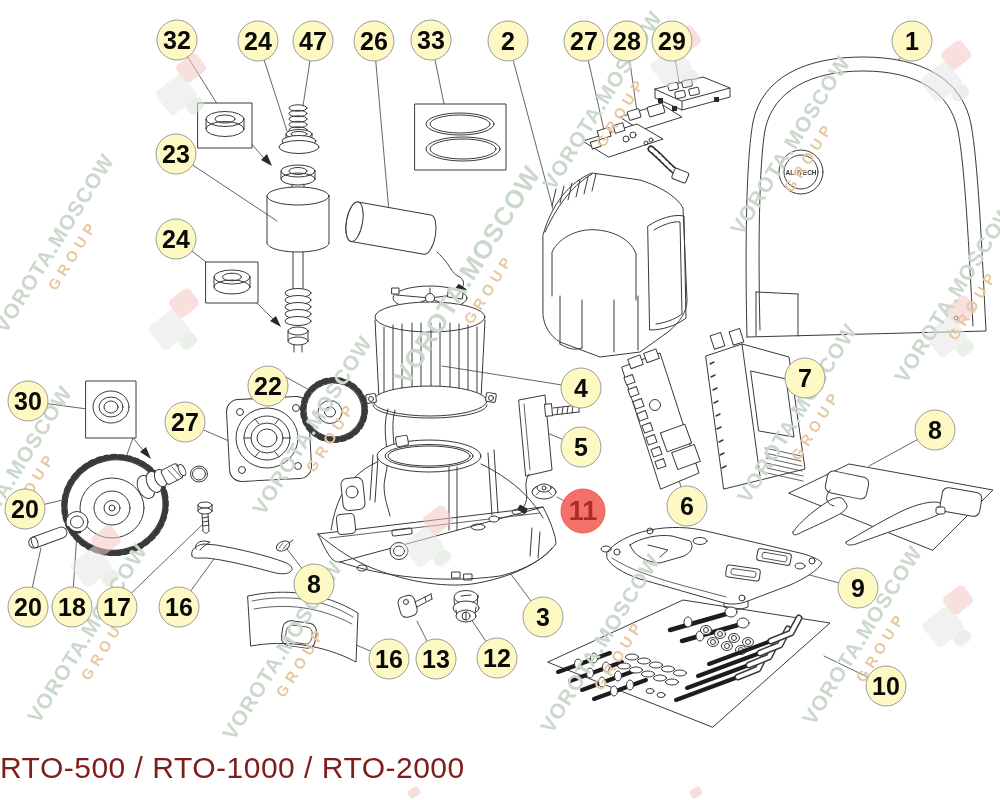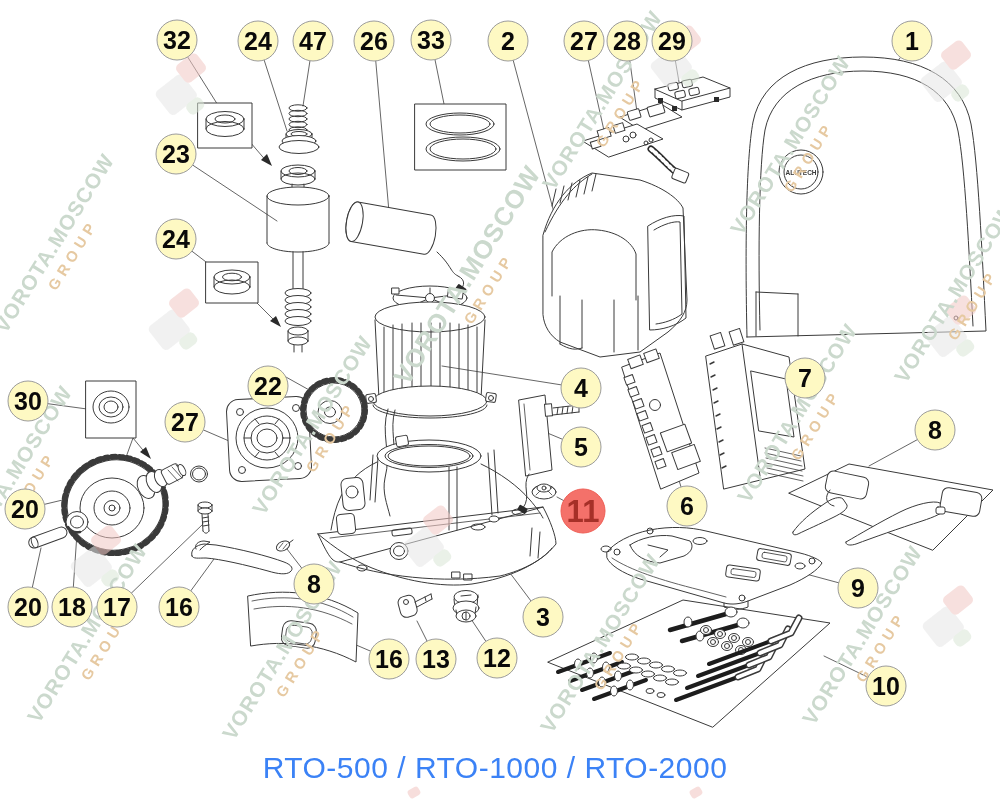--- a/index.html
+++ b/index.html
@@ -23,24 +23,24 @@
   .wmlogo .lgB{width:26px;height:22px;right:2px;top:4px;background:var(--wm-pink);}
   .wmlogo .lgC{width:18px;height:13px;left:20px;bottom:0;background:var(--wm-green2);}
   .wmdot{position:absolute;z-index:2;width:12px;height:9px;border-radius:3px;background:var(--wm-pink);
          opacity:.6;transform:rotate(-30deg);pointer-events:none;}
   
   .co{position:absolute;z-index:3;width:41px;height:41px;border-radius:50%;background:#fef9c3;
       border:1.5px solid var(--callout-border);display:flex;align-items:center;justify-content:center;
       transform:translate(-50%,-50%);box-sizing:border-box;cursor:pointer;}
   .co span{font-weight:700;font-size:25px;color:#0a0a0a;line-height:1;}
   .co.selected{width:45px;height:45px;background:var(--highlight-fill);border-color:var(--highlight-border);}
-  .co.selected span{color:var(--highlight-text);font-size:31px;}
+  .co.selected span{color:var(--highlight-text);font-size:27px;}
   
-  #title{position:absolute;z-index:3;left:0;right:10px;top:751px;text-align:center;
-         font-size:30px;color:#3b82f6;letter-spacing:.5px;}
+  #title{position:absolute;z-index:3;left:0;right:10px;top:751px;
+         font-size:30px;color:#7f1d1d;letter-spacing:.5px;}
 </style>
 </head>
 <body>
 
 <div id="stage">
 
 <svg id="art" width="1000" height="740" viewBox="0 0 1000 740">
 <g stroke="#3a3a3a" fill="none" stroke-width="1" stroke-linecap="round" stroke-linejoin="round">
 
   <g stroke="#555" stroke-width="0.9">

